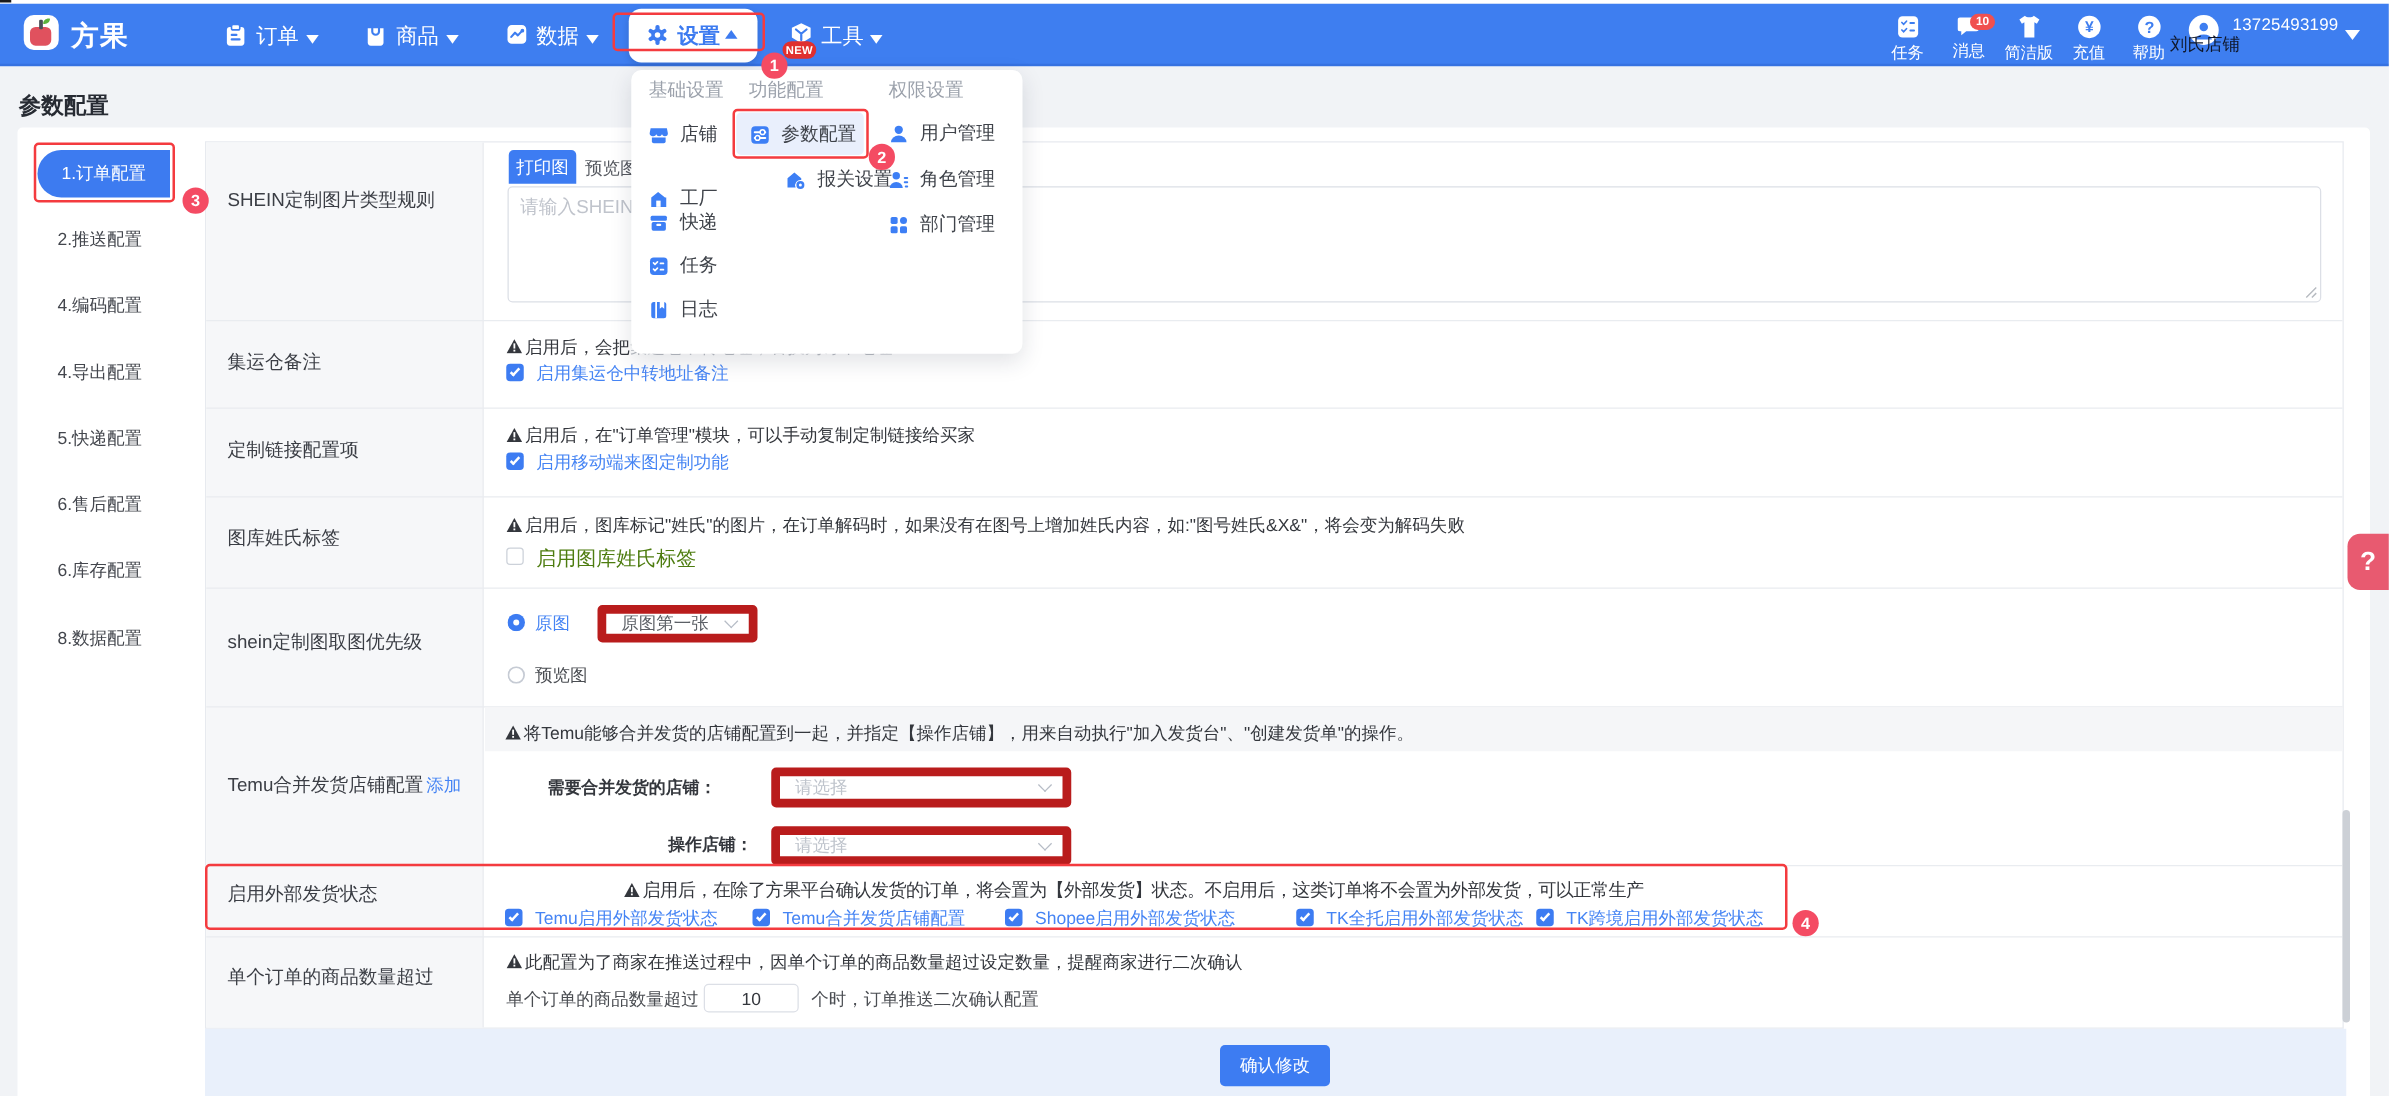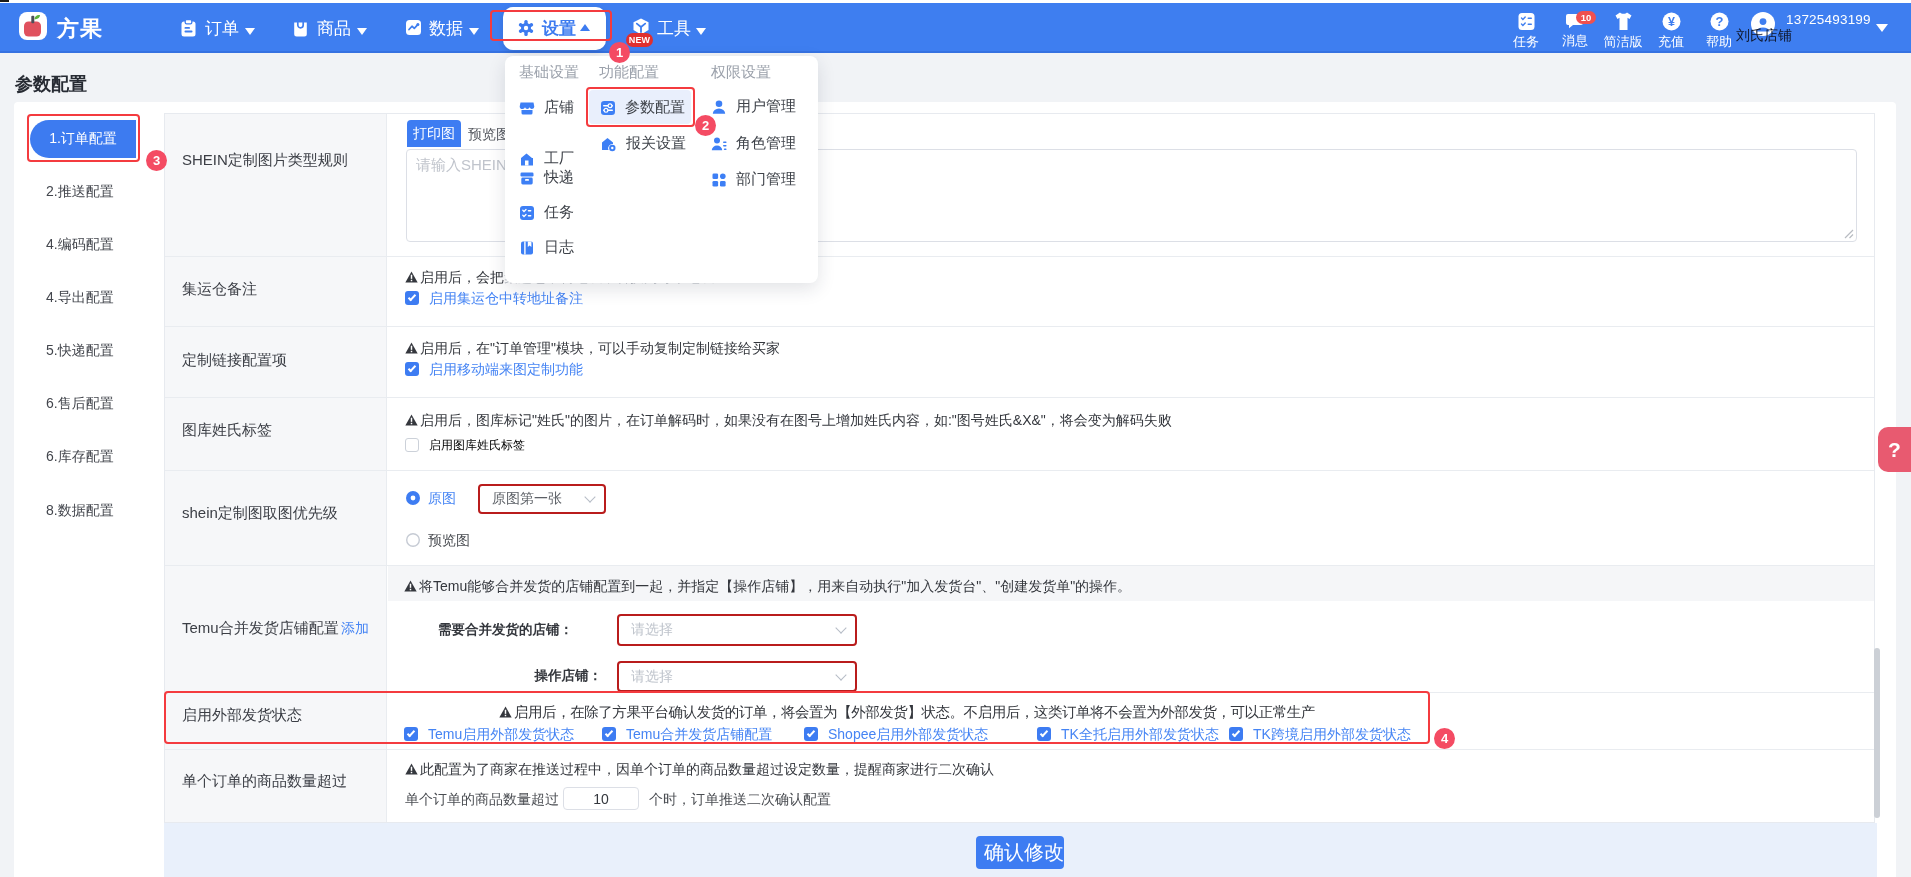--- a/index.html
+++ b/index.html
@@ -15,21 +15,21 @@
 .side{position:absolute;color:#43464d;font-size:14px;left:46px}
 .tbl-line{position:absolute;background:#e9ecf0;height:1px}
 .lblcell{position:absolute;left:165px;width:222px;background:#f6f7f9}
 .lbl{position:absolute;color:#3b3e45;font-size:15px;white-space:nowrap}
 .warn{position:absolute;color:#34373d;font-size:14px;white-space:nowrap}
 .warn svg{margin-right:2px;vertical-align:-1px}
 .cbx{position:absolute;width:14px;height:14px;background:#3d7cf2;border-radius:3px}
 .cbx i{position:absolute;left:4.5px;top:1.5px;width:4px;height:8px;border:solid #fff;border-width:0 2px 2px 0;transform:rotate(43deg)}
 .cbe{position:absolute;width:14px;height:14px;background:#fff;border:1px solid #ccd1d9;border-radius:3px}
 .blink{position:absolute;color:#4584f4;font-size:14px;white-space:nowrap}
-.sel{position:absolute;background:#fff;border:2px solid #b91c1c;border-radius:4px;color:#bfc4cc;font-size:14px}
+.sel{position:absolute;background:#fff;border:7px solid #b91c1c;border-radius:4px;color:#bfc4cc;font-size:14px}
 .sel .ph{position:absolute;left:12px;top:50%;transform:translateY(-50%)}
 .sel .vv{position:absolute;right:10px;top:50%;transform:translateY(-50%) rotate(45deg);width:8px;height:8px;border:solid #b6bcc6;border-width:0 1.5px 1.5px 0;margin-top:-2px}
 .anno{position:absolute;border:2px solid #f43b3f;border-radius:4px}
 .acirc{position:absolute;width:21px;height:21px;border-radius:50%;background:#f44b63;color:#fff;font-size:13px;font-weight:bold;display:flex;align-items:center;justify-content:center;z-index:60}
 .dd-h{position:absolute;color:#9ba1ab;font-size:15px;white-space:nowrap}
 .dd-i{position:absolute;color:#3f434a;font-size:15px;white-space:nowrap;display:flex;align-items:center}
 .dd-i svg{margin-right:9px}
 </style>
 </head>
 <body>
@@ -200,21 +200,21 @@
       <i></i>
     </div>
 <div class="blink" style="left:429px;top:361px">启用移动端来图定制功能</div>
 
 <div class="warn" style="left:405px;top:412px"><svg width="13" height="12" viewBox="0 0 14 13">
         <path d="M7 0.5 L13.7 12.5 H0.3 Z" fill="#34373d"></path>
         <rect x="6.2" y="4" width="1.6" height="4.5" fill="#fff"></rect>
         <rect x="6.2" y="9.5" width="1.6" height="1.6" fill="#fff"></rect>
       </svg>启用后，图库标记"姓氏"的图片，在订单解码时，如果没有在图号上增加姓氏内容，如:"图号姓氏&amp;X&amp;"，将会变为解码失败</div>
 <div class="cbe" style="left:405px;top:438px"></div>
-<div class="ab" style="left:429px;top:437px;font-size:12px;color:#000000">启用图库姓氏标签</div>
+<div class="ab" style="left:429px;top:437px;font-size:16px;color:#4d7c0f">启用图库姓氏标签</div>
 
 <svg class="ab" style="left:406px;top:491px" width="14" height="14" viewBox="0 0 14 14">
       <circle cx="7" cy="7" r="7" fill="#3d7cf2"></circle>
       <circle cx="7" cy="7" r="2.4" fill="#fff"></circle>
     </svg>
 <div class="blink" style="left:428px;top:490px">原图</div>
 <div class="sel" style="left:478px;top:484px;width:128px;height:30px">
       <span class="ph" style="color:#5c6066">原图第一张</span>
       <span class="vv"></span>
     </div>
@@ -270,21 +270,21 @@
         <path d="M7 0.5 L13.7 12.5 H0.3 Z" fill="#34373d"></path>
         <rect x="6.2" y="4" width="1.6" height="4.5" fill="#fff"></rect>
         <rect x="6.2" y="9.5" width="1.6" height="1.6" fill="#fff"></rect>
       </svg>此配置为了商家在推送过程中，因单个订单的商品数量超过设定数量，提醒商家进行二次确认</div>
 <div class="ab" style="left:405px;top:791px;font-size:14px;color:#4a4d52">单个订单的商品数量超过</div>
 <div class="ab" style="left:563px;top:787px;width:76px;height:23px;border:1px solid #dcdfe6;border-radius:4px;background:#fff;font-size:14px;color:#34373d;text-align:center;line-height:22px">10</div>
 <div class="ab" style="left:649px;top:791px;font-size:14px;color:#4a4d52">个时，订单推送二次确认配置</div>
 </div>
 <div id="footer">
 <div class="ab" style="left:164px;top:823px;width:1713px;height:54px;background:#e9f0fb"></div>
-<div class="ab" style="left:976px;top:836px;width:88px;height:33px;background:#3d7cf2;border-radius:4px;color:#fff;font-size:20px;text-align:right;line-height:33px">确认修改</div>
+<div class="ab" style="left:976px;top:836px;width:88px;height:33px;background:#3d7cf2;border-radius:4px;color:#fff;font-size:14px;text-align:center;line-height:33px">确认修改</div>
 <div class="ab" style="left:1878px;top:427px;width:33px;height:45px;background:#e85a70;border-radius:10px 0 0 10px;color:#fff;font-size:21px;font-weight:bold;text-align:center;line-height:45px;z-index:40">?</div>
 </div>
 <div id="dropdown">
     <div class="ab" style="left:505px;top:56px;width:313px;height:227px;background:#fff;border-radius:8px;box-shadow:0 6px 18px rgba(30,40,60,.13);z-index:50"></div>
 <div class="dd-h" style="left:519px;top:63px;z-index:51">基础设置</div>
 <div class="dd-h" style="left:599px;top:63px;z-index:51">功能配置</div>
 <div class="dd-h" style="left:711px;top:63px;z-index:51">权限设置</div>
 <div class="dd-i" style="left:519px;top:98px;z-index:51"><svg width="16" height="16" viewBox="0 0 16 16">
         <path d="M1.5 2.5 H14.5 L15.3 6.5 a2.3 2.3 0 0 1 -2.3 2.4 a2.4 2.4 0 0 1 -2.4 -1.6 a2.4 2.4 0 0 1 -2.3 1.6 a2.4 2.4 0 0 1 -2.3 -1.6 a2.4 2.4 0 0 1 -2.4 1.6 A2.3 2.3 0 0 1 0.7 6.5 Z" fill="#3d7ff5"></path>
         <path d="M2.5 10 H13.5 V13 a1.5 1.5 0 0 1 -1.5 1.5 H4 A1.5 1.5 0 0 1 2.5 13 Z" fill="#3d7ff5"></path>
@@ -311,21 +311,21 @@
         <path d="M8.8 1.5 h3.6 v5.4 l-1.8 -1.4 l-1.8 1.4 Z" fill="#fff"></path>
       </svg>日志</div>
 <div class="ab" style="left:589px;top:90px;width:102px;height:34px;background:#e9effc;border-radius:4px;z-index:51"></div>
 <div class="dd-i" style="left:600px;top:98px;z-index:52"><svg width="16" height="16" viewBox="0 0 16 16">
         <rect x="1" y="1" width="14" height="14" rx="3.2" fill="#3d7ff5"></rect>
         <rect x="3" y="5" width="10" height="1.5" rx=".75" fill="#fff"></rect>
         <circle cx="10" cy="5.75" r="1.9" fill="#3d7ff5" stroke="#fff" stroke-width="1.2"></circle>
         <rect x="3" y="9.6" width="10" height="1.5" rx=".75" fill="#fff"></rect>
         <circle cx="6" cy="10.35" r="1.9" fill="#3d7ff5" stroke="#fff" stroke-width="1.2"></circle>
       </svg>参数配置</div>
-<div class="dd-i" style="left:600px;top:134px;z-index:51"><svg width="17" height="16" viewBox="0 0 17 16">
+<div class="dd-i" style="left:628px;top:134px;z-index:51"><svg width="17" height="16" viewBox="0 0 17 16">
         <path d="M2 14 V6.5 L7.5 2 L13 6.5 V8 a4.3 4.3 0 0 0 -4.5 6 Z" fill="#3d7ff5"></path>
         <circle cx="12.3" cy="12" r="3.2" fill="#3d7ff5"></circle>
         <circle cx="12.3" cy="12" r="1.2" fill="#fff"></circle>
       </svg>报关设置</div>
 <div class="dd-i" style="left:711px;top:97px;z-index:51"><svg width="16" height="16" viewBox="0 0 16 16">
         <circle cx="8" cy="4.8" r="3.3" fill="#3d7ff5"></circle>
         <path d="M1.8 14.8 a6.2 5.4 0 0 1 12.4 0 Z" fill="#3d7ff5"></path>
       </svg>用户管理</div>
 <div class="dd-i" style="left:711px;top:134px;z-index:51"><svg width="16" height="16" viewBox="0 0 16 16">
         <circle cx="6" cy="4.6" r="3" fill="#3d7ff5"></circle>

